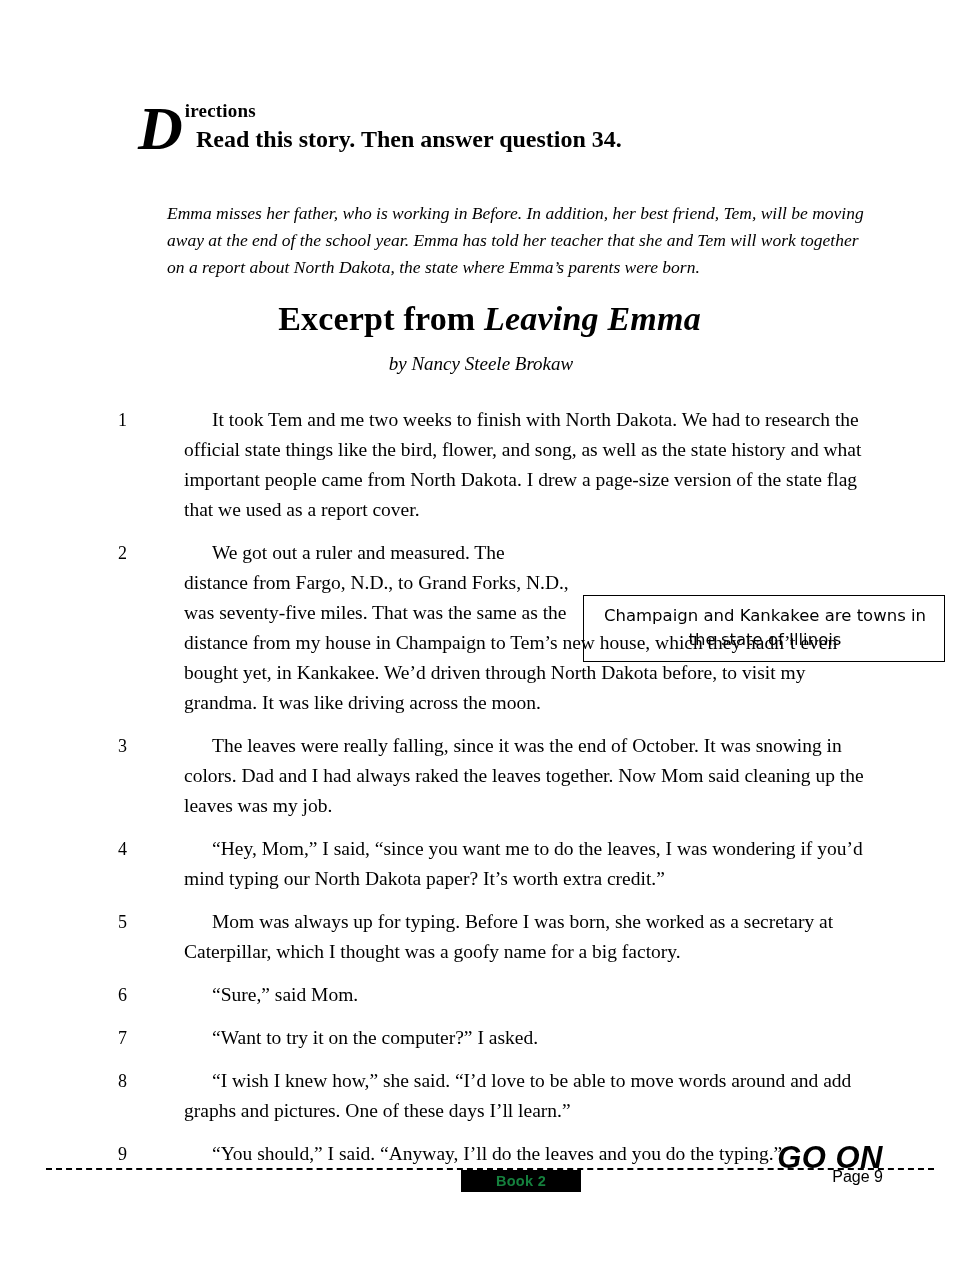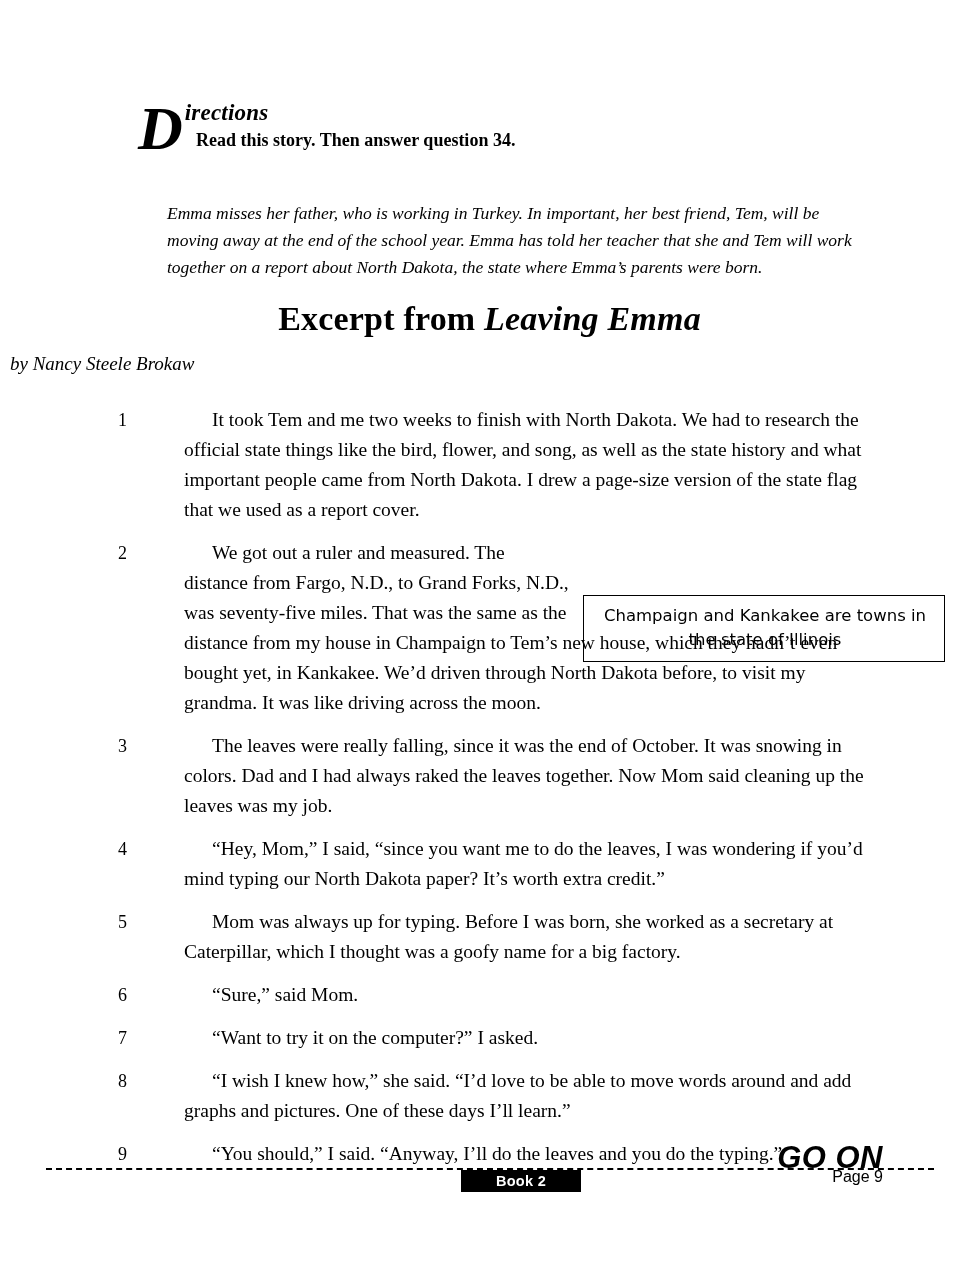--- a/index.html
+++ b/index.html
@@ -35,28 +35,27 @@
     font-weight: bold;
     font-style: italic;
     font-size: 62px;
     line-height: 52px;
     margin-right: 2px;
     margin-top: 2px;
   }
   .dir-word {
     font-family: "Liberation Serif", serif;
     font-weight: bold;
-    font-style: italic;
-    font-size: 23px;
+    font-size: 19px;
     letter-spacing: 0.2px;
   }
   .dir-line2 {
     font-family: "Liberation Serif", serif;
     font-weight: bold;
-    font-size: 18px;
+    font-size: 24px;
     margin-top: 4px;
     margin-left: 58px;
   }
 
   
   .intro {
     position: absolute;
     left: 167px;
     top: 200px;
     width: 700px;
@@ -77,23 +76,23 @@
     letter-spacing: 0.2px;
   }
   .title .ital {
     font-style: italic;
   }
   .byline {
     position: absolute;
     left: 0;
     top: 353px;
     width: 962px;
+    text-align: center;
     font-style: italic;
     font-size: 19px;
-    padding-left: 10px;
   }
 
   
   .story {
     position: absolute;
     left: 118px;
     top: 392px;
     width: 765px;
   }
   .para {
@@ -162,21 +161,21 @@
     border-top: 2px dashed #000;
     height: 0;
   }
   .book-tag {
     position: absolute;
     left: 461px;
     top: 1170px;
     width: 120px;
     height: 22px;
     background: #000;
-    color: #ffffff;
+    color: #15803d;
     font-family: "Liberation Sans", sans-serif;
     font-weight: bold;
     font-size: 14.5px;
     text-align: center;
     line-height: 22px;
     letter-spacing: 0.3px;
   }
   .page-num {
     position: absolute;
     right: 96px;
@@ -189,21 +188,21 @@
 <body>
 
 <div class="page">
 
   <div class="directions">
     <span class="dir-dropcap">D</span>
     <div class="dir-word">irections</div>
     <div class="dir-line2">Read this story. Then answer question 34.</div>
   </div>
 
-  <div class="intro">Emma misses her father, who is working in Turkey. In important, her best friend, Tem, will be moving away at the end of the school year. Emma has told her teacher that she and Tem will work together on a report about North Dakota, the state where Emma’s parents were born.</div>
+  <div class="intro">Emma misses her father, who is working in Before. In addition, her best friend, Tem, will be moving away at the end of the school year. Emma has told her teacher that she and Tem will work together on a report about North Dakota, the state where Emma’s parents were born.</div>
 
   <div class="title">
     <span>Excerpt from </span><span class="ital">Leaving Emma</span>
   </div>
   <div class="byline">by Nancy Steele Brokaw</div>
 
   <div class="callout">Champaign and Kankakee are towns in the state of Illinois</div>
 
   <div class="story">
 

